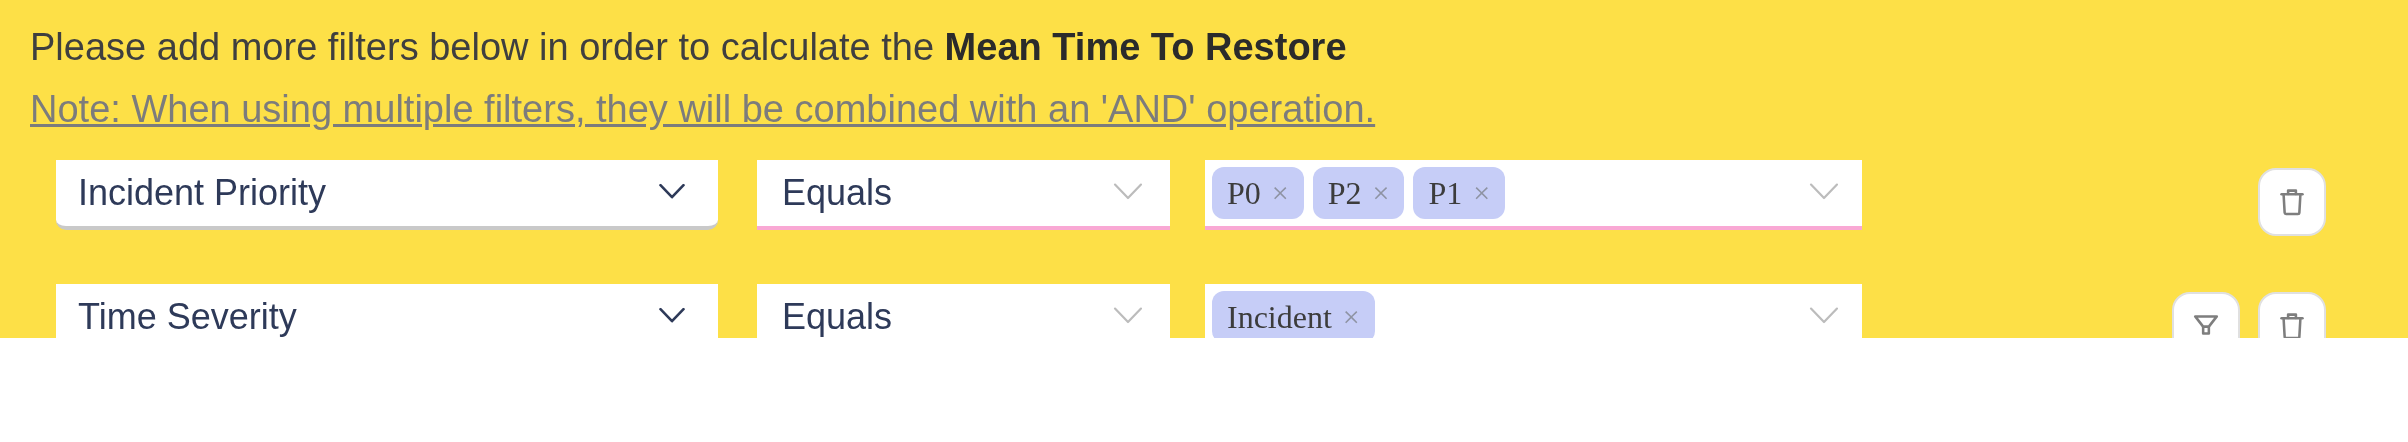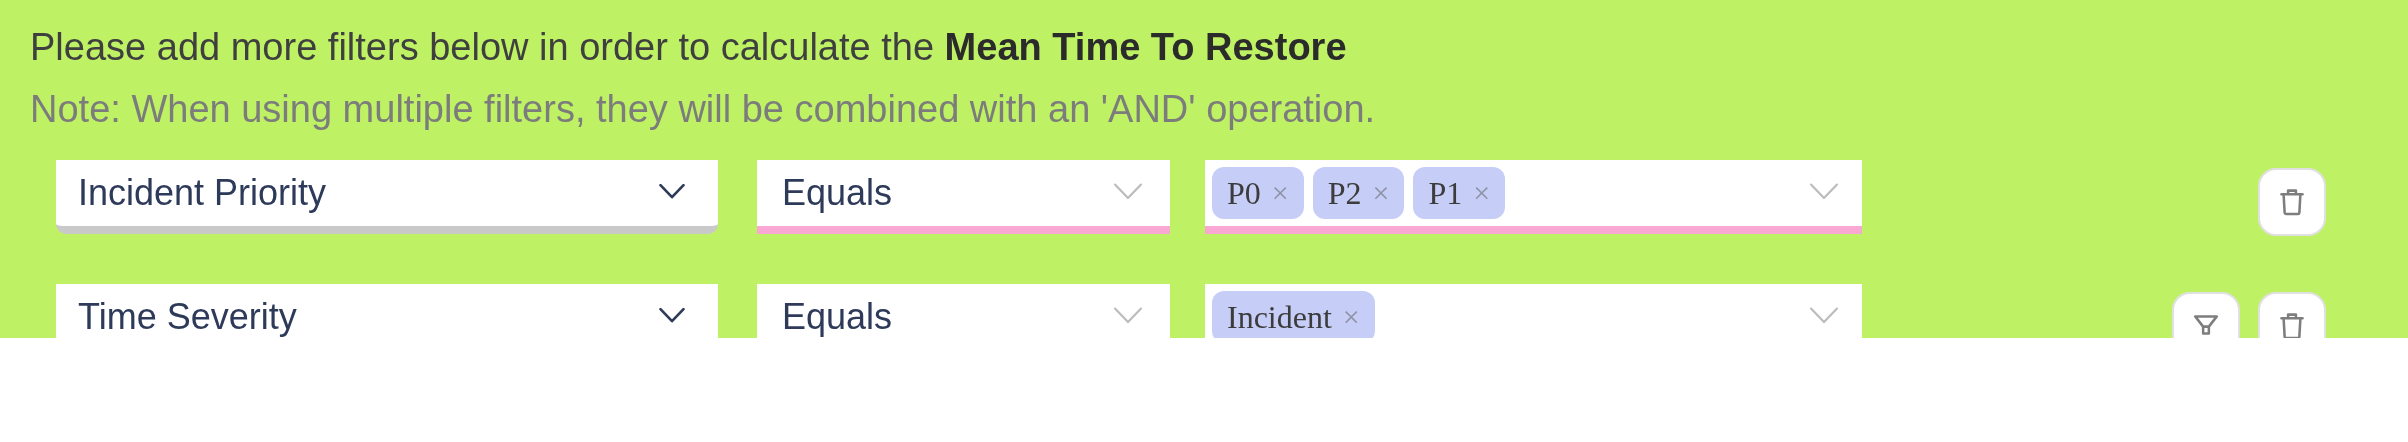--- a/index.html
+++ b/index.html
@@ -5,21 +5,21 @@
   html, body {
     margin: 0;
     padding: 0;
     background: #ffffff;
     font-family: "Liberation Sans", sans-serif;
   }
   .canvas {
     position: relative;
     width: 2408px;
     height: 338px;
-    background: #bef264;
+    background: #fde047;
     overflow: hidden;
     text-align: center;
   }
   
   .intro-line {
     position: absolute;
     left: 30px;
     top: 24px;
     font-size: 38px;
     line-height: 46px;
@@ -31,28 +31,29 @@
     font-weight: 700;
   }
   .note-line {
     position: absolute;
     left: 30px;
     top: 86px;
     font-size: 38px;
     line-height: 46px;
     color: #7c7c7c;
     white-space: nowrap;
+    text-decoration: underline;
   }
   
   .field {
     position: absolute;
     height: 66px;
     display: flex;
     align-items: center;
-    border-bottom: 8px solid #f9a8d4;
+    border-bottom: 4px solid #f9a8d4;
     box-sizing: content-box;
     cursor: pointer;
     background: #ffffff;
   }
   .field.rounded-line {
     border-bottom-color: #c9c9c9;
     border-radius: 0 0 10px 10px;
   }
   .field-label {
     font-size: 36px;

